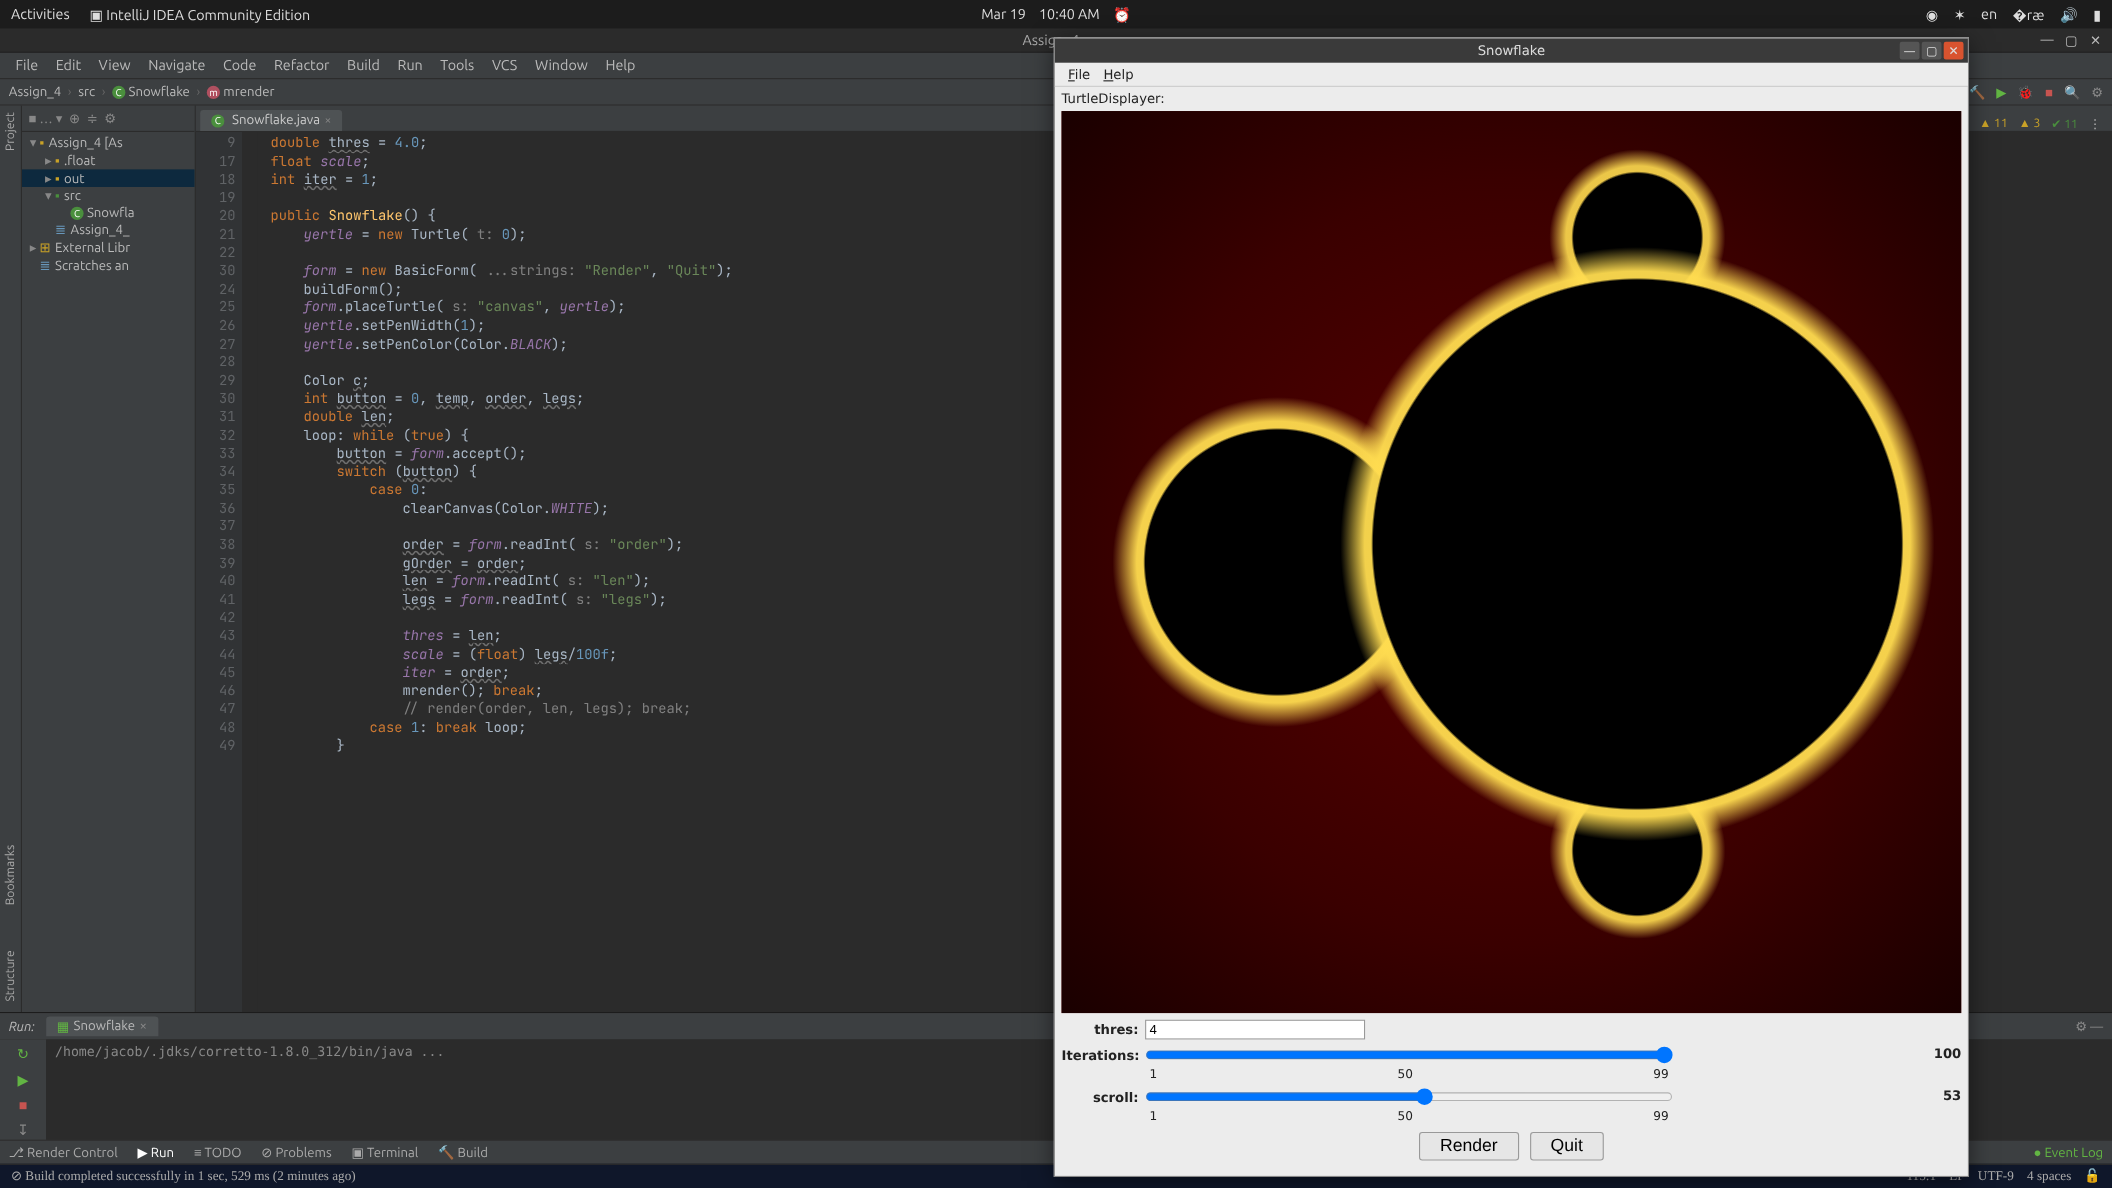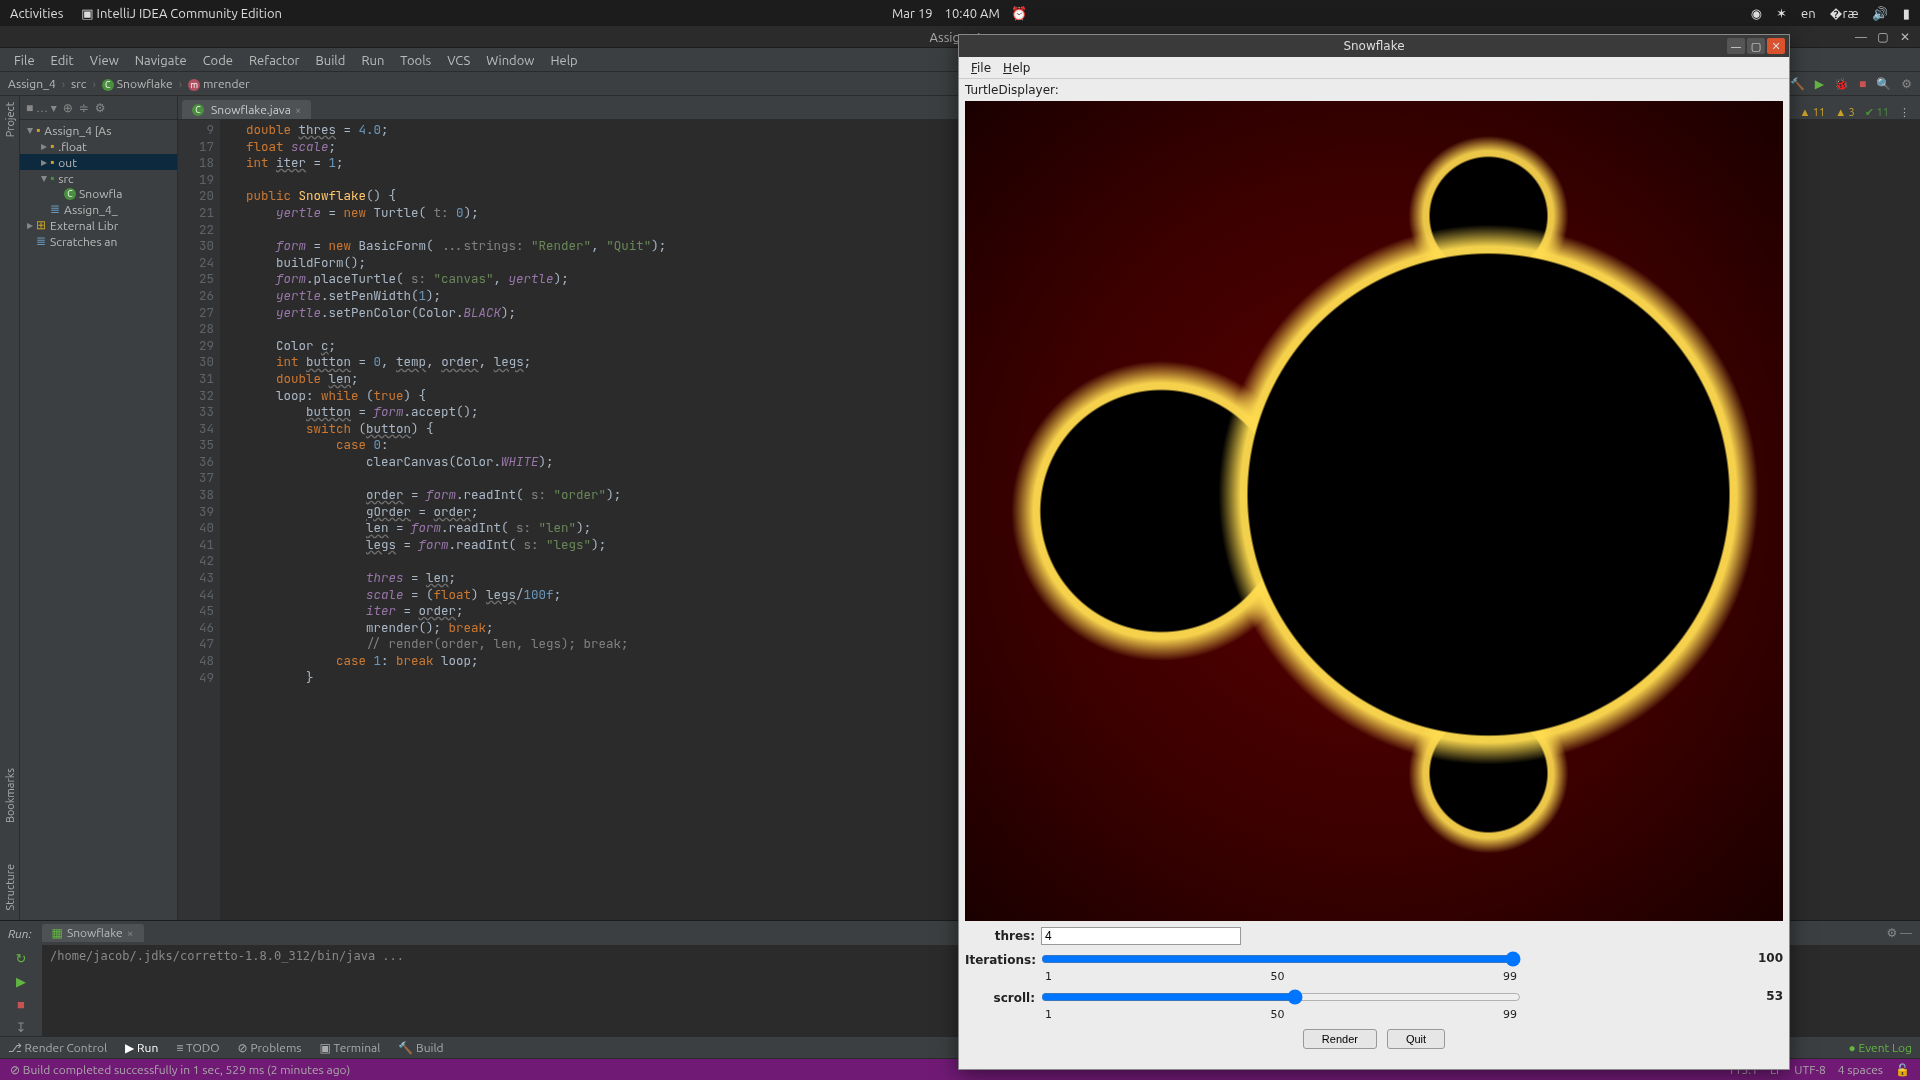--- a/index.html
+++ b/index.html
@@ -63,21 +63,21 @@
   .run-body { flex:1; display:flex;}
   .run-tool { width:42px; background:#3c3f41; display:flex; flex-direction:column; align-items:center; gap:8px; padding-top:6px; color:#888;}
   .run-out  { flex:1; background:#2b2b2b; padding:4px 8px; font-family:monospace; font-size:12px; color:#888;}
   .run-cfg { margin-left:auto; color:#888;}
   
   .tooltabs { height:22px; background:#3c3f41; display:flex; align-items:center; padding:0 8px; gap:18px; font-size:12px; color:#aaa; border-top:1px solid #2b2b2b;}
   .tooltabs .sel { color:#fff;}
   .tooltabs .right { margin-left:auto; display:flex; gap:10px;}
   .tooltabs .event { color:#62b543;}
   
-  .statusbar { height:22px; background:#701a75; display:flex; align-items:center; padding:0 10px; font-size:12px; color:#aaa; border-top:1px solid #2b2b2b;}
+  .statusbar { height:22px; background:#0f172a; display:flex; align-items:center; padding:0 10px; font-size:12px; color:#aaa; border-top:1px solid #2b2b2b;font-family:Liberation Serif, serif;}
   .statusbar .right { margin-left:auto; display:flex; gap:12px;}
   
   .swing { position:absolute; top:34px; left:958px; width:832px; height:1036px; background:#ececec; color:#222; border:1px solid #888; box-shadow:0 4px 20px rgba(0,0,0,.5); font-family:"DejaVu Sans",sans-serif;}
   .swing-title { height:22px; background:#3a3a3a; color:#ddd; display:flex; align-items:center; justify-content:center; font-size:12px; position:relative;}
   .swing-title .ctrls { position:absolute; right:4px; display:flex; gap:2px;}
   .swing-title .ctrls span { width:18px;height:16px;display:inline-flex;align-items:center;justify-content:center;background:#555;color:#ddd;font-size:11px;border-radius:2px;}
   .swing-title .ctrls .close{ background:#d9532f;}
   .swing-menu { height:22px; background:#ececec; display:flex; align-items:center; padding:0 6px; font-size:12px; border-bottom:1px solid #ccc;}
   .swing-menu span { padding:0 6px;}
   .swing-body { padding:4px 6px 6px 6px; font-size:12px; display:flex; flex-direction:column; height:calc(100% - 44px);}
@@ -94,21 +94,21 @@
   .form-row { display:flex; align-items:center; margin-top:6px; gap:6px;}
   .form-row label { width:70px; text-align:right; font-weight:bold;}
   .form-row input[type=text]{ width:200px; border:1px solid #999; background:#fff; padding:1px 3px; font-size:12px;}
   .slider-row { display:flex; align-items:flex-start; margin-top:6px; gap:6px;}
   .slider-row label { width:70px; text-align:right; font-weight:bold; margin-top:2px;}
   .slider-wrap { flex:1; }
   .slider-wrap input[type=range]{ width:480px;}
   .slider-ticks { width:480px; display:flex; justify-content:space-between; font-size:11px; padding:0 4px;}
   .slider-val { width:40px; font-weight:bold; text-align:right;}
   .btnrow { display:flex; gap:10px; justify-content:center; margin-top:8px;}
-  .btnrow button { padding:3px 18px; background:#e6e6e6; border:1px solid #999; border-radius:3px; font-size:11px;}
+  .btnrow button { padding:3px 18px; background:#e6e6e6; border:1px solid #999; border-radius:3px; font-size:16px;}
   .gear { color:#888;}
 </style>
 </head>
 <body>
 
 <div class="sysbar">
   <div class="left">
     <span>Activities</span>
     <span>▣ <span>IntelliJ IDEA Community Edition</span></span>
   </div>
@@ -323,21 +323,21 @@
   <div class="right">
     <span class="event">● <span>Event Log</span></span>
   </div>
 </div>
 
 <div class="statusbar">
   <span>⊘ <span>Build completed successfully in 1 sec, 529 ms (2 minutes ago)</span></span>
   <div class="right">
     <span>115:1</span>
     <span>LF</span>
-    <span>UTF-8</span>
+    <span>UTF-9</span>
     <span>4 spaces</span>
     <span>🔓</span>
   </div>
 </div>
 
 <div class="swing">
   <div class="swing-title">
     <span>Snowflake</span>
     <div class="ctrls">
       <span>—</span>

